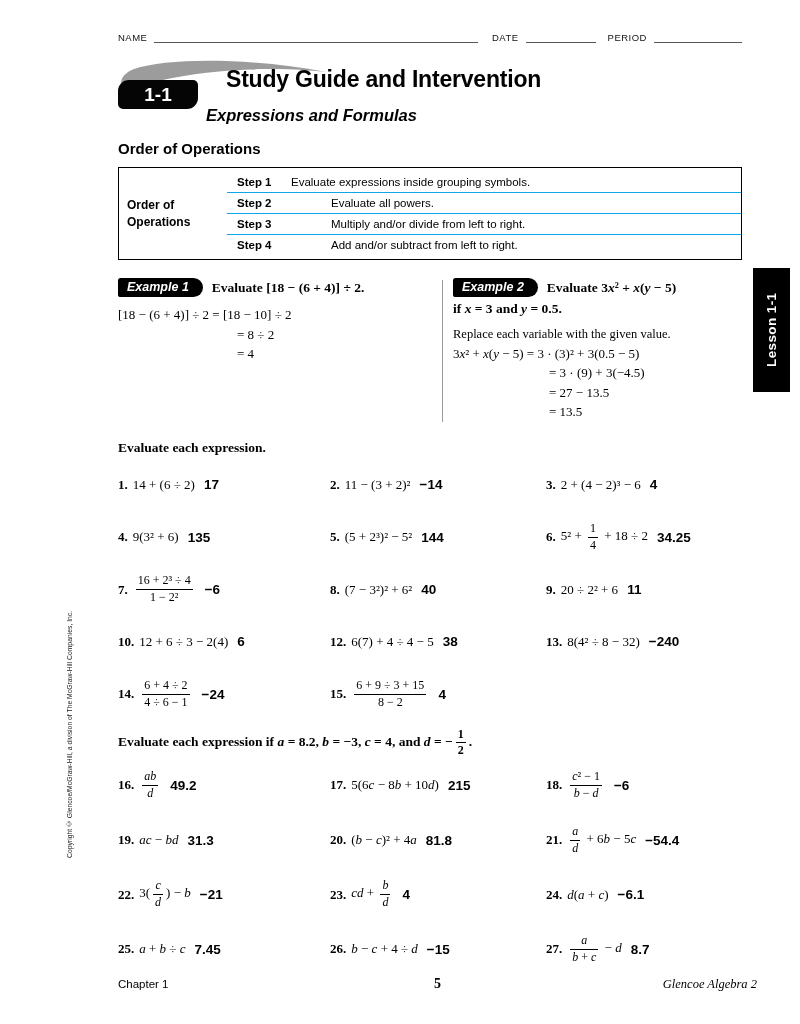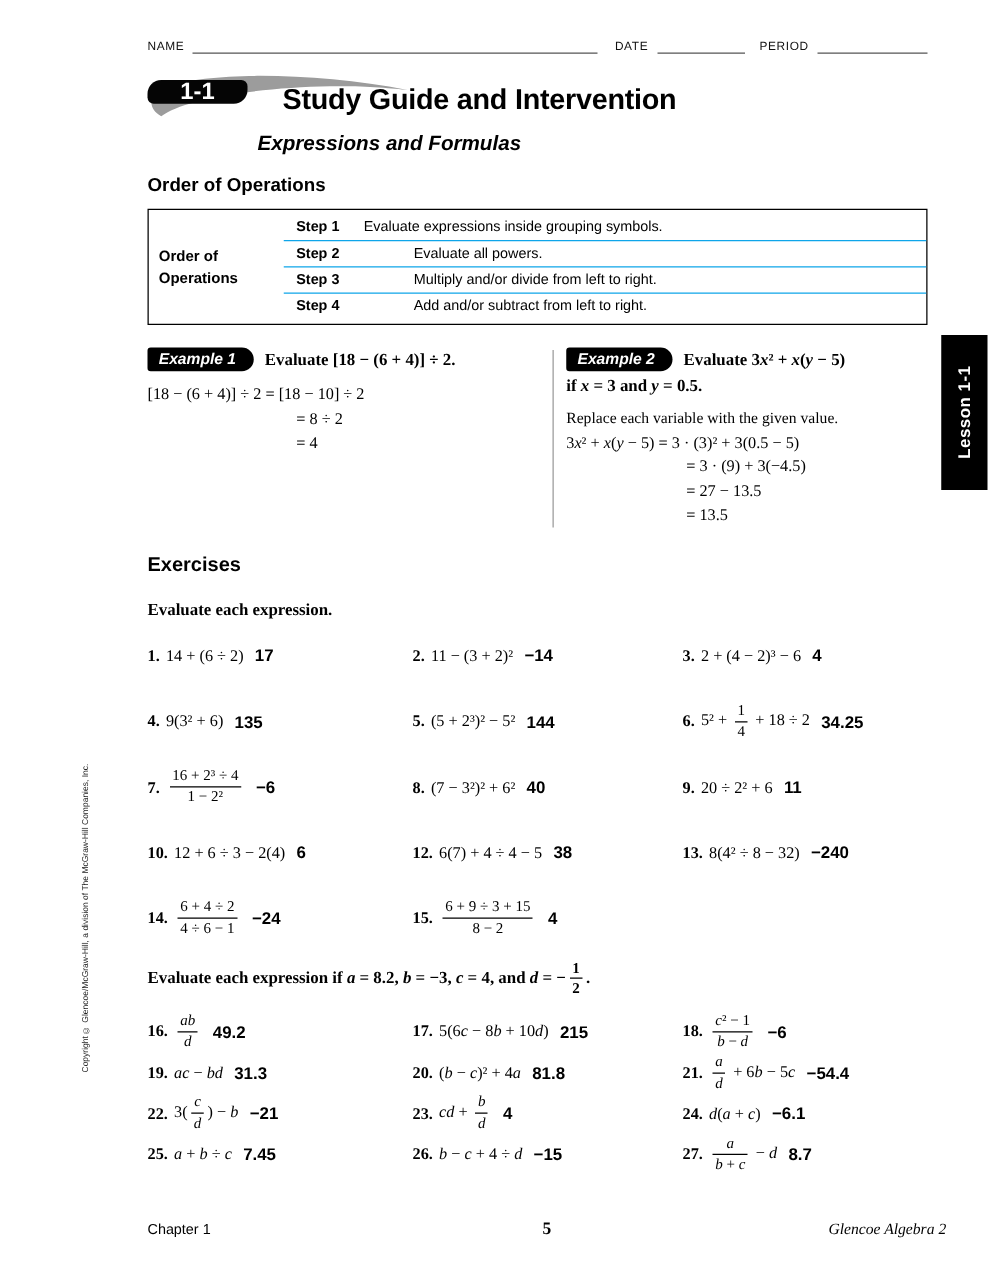--- a/index.html
+++ b/index.html
@@ -15,21 +15,21 @@
   .blank-header { display: flex; align-items: flex-end; font-family: "Liberation Sans", sans-serif; font-size: 9.5px; letter-spacing: 0.5px; color: #111; }
   .blank-line { border-bottom: 1px solid #555; height: 13px; display: inline-block; }
   .bl-name { flex: 1; margin: 0 14px 0 7px; }
   .bl-date { width: 70px; margin: 0 12px 0 7px; }
   .bl-period { width: 88px; margin-left: 7px; }
 
   
   .title-row { position: relative; margin-top: 20px; height: 32px; display: flex; align-items: center; }
   .badge-wrap { position: relative; width: 92px; height: 30px; flex: none; }
   .swoosh { position: absolute; left: -4px; top: -5px; z-index: 0; }
-  .badge-box { position: absolute; left: 0; top: 0; z-index: 1; width: 80px; height: 19px; background: #050505; color: #fff;
+  .badge-box { position: absolute; left: 0; top: 16px; z-index: 1; width: 80px; height: 29px; background: #050505; color: #fff;
     border-radius: 11px 5px 11px 5px; display: flex; align-items: center; justify-content: center;
     font-family: "Liberation Sans", sans-serif; font-weight: bold; font-size: 19px; }
   .doc-title { font-family: "Liberation Sans", sans-serif; font-weight: bold; font-size: 23px; margin-left: 16px; letter-spacing: -0.2px; z-index: 1; }
   .doc-subtitle { font-family: "Liberation Sans", sans-serif; font-weight: bold; font-style: italic; font-size: 16.5px; margin: 11px 0 0 88px; }
   .section-heading { font-family: "Liberation Sans", sans-serif; font-weight: bold; font-size: 15px; margin-top: 15px; }
 
   
   .order-table { display: flex; border: 1px solid #000; margin-top: 10px; font-family: "Liberation Sans", sans-serif; }
   .order-label { width: 108px; padding: 10px 8px; font-weight: bold; font-size: 12px; display: flex; align-items: center; line-height: 1.35; }
   .order-steps { flex: 1; padding: 4px 0; }
@@ -56,21 +56,21 @@
   .lesson-tab { position: absolute; right: 10px; top: 268px; width: 37px; height: 124px; background: #000; color: #fff;
     font-family: "Liberation Sans", sans-serif; font-weight: bold; font-size: 13.5px; letter-spacing: 0.4px;
     display: flex; align-items: center; justify-content: center; writing-mode: vertical-rl; transform: rotate(180deg); }
 
   
   .exercises-heading { font-family: "Liberation Sans", sans-serif; font-weight: bold; font-size: 16px; margin-top: 22px; }
   .instruction { font-weight: bold; font-size: 13.5px; margin-top: 18px; }
   .instruction .frac { font-weight: bold; }
   .ex-grid { display: grid; grid-template-columns: 212px 216px 1fr; margin-top: 14px; align-items: center; font-size: 13px; }
   #set1 { row-gap: 22px; }
-  #set2 { row-gap: 2px; margin-top: 12px; }
+  #set2 { row-gap: 24px; margin-top: 12px; }
   .ex-item { display: flex; align-items: center; min-height: 30px; }
   .ex-no { font-weight: bold; margin-right: 5px; flex: none; }
   .ex-ans { font-family: "Liberation Sans", sans-serif; font-weight: bold; font-size: 13.5px; margin-left: 9px; }
 
   
   .frac { display: inline-flex; flex-direction: column; text-align: center; vertical-align: middle; margin: 0 3px; font-size: 12px; line-height: 1.15; }
   .frac .num { border-bottom: 1px solid #000; padding: 0 2px 1px; display: block; }
   .frac .den { padding: 1px 2px 0; display: block; }
   i.var { font-style: italic; }
 
@@ -157,21 +157,20 @@
           <div class="ex-body">
             <div class="ex-line plain">Replace each variable with the given value.</div>
             <div class="ex-line">3<i class="var">x</i>² + <i class="var">x</i>(<i class="var">y</i> − 5) = 3 · (3)² + 3(0.5 − 5)</div>
             <div class="ex-line indent">= 3 · (9) + 3(−4.5)</div>
             <div class="ex-line indent">= 27 − 13.5</div>
             <div class="ex-line indent">= 13.5</div>
           </div>
         </div>
     </div>
 
-    <h3 class="exercises-heading">Exercises</h3>
     <p class="instruction" id="instruction-1">Evaluate each expression.</p>
     <div class="ex-grid" id="set1">
         <div class="ex-item">
           <span class="ex-no">1.</span>
           <span class="ex-expr">14 + (6 ÷ 2)</span>
           <span class="ex-ans">17</span>
         </div>
         <div class="ex-item">
           <span class="ex-no">2.</span>
           <span class="ex-expr">11 − (3 + 2)²</span>

